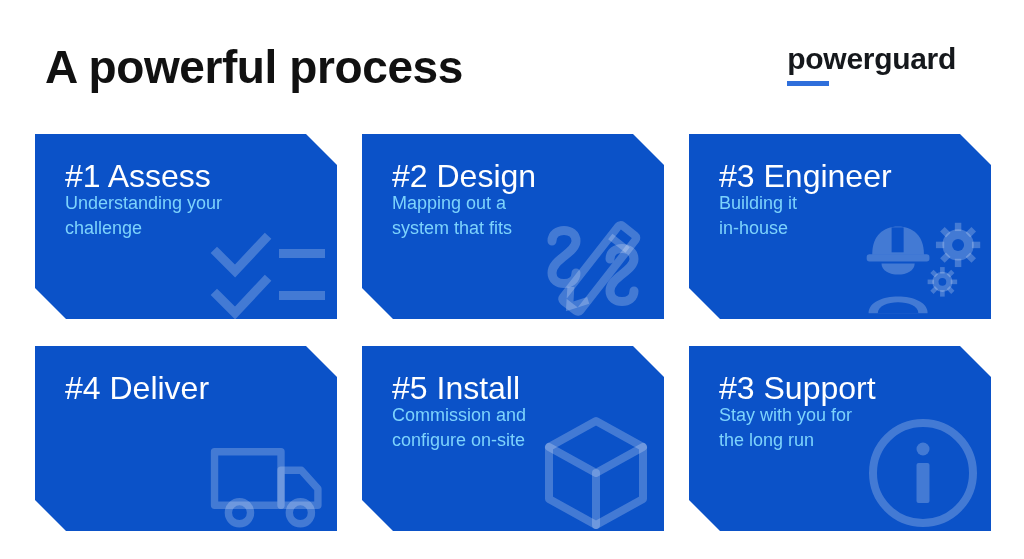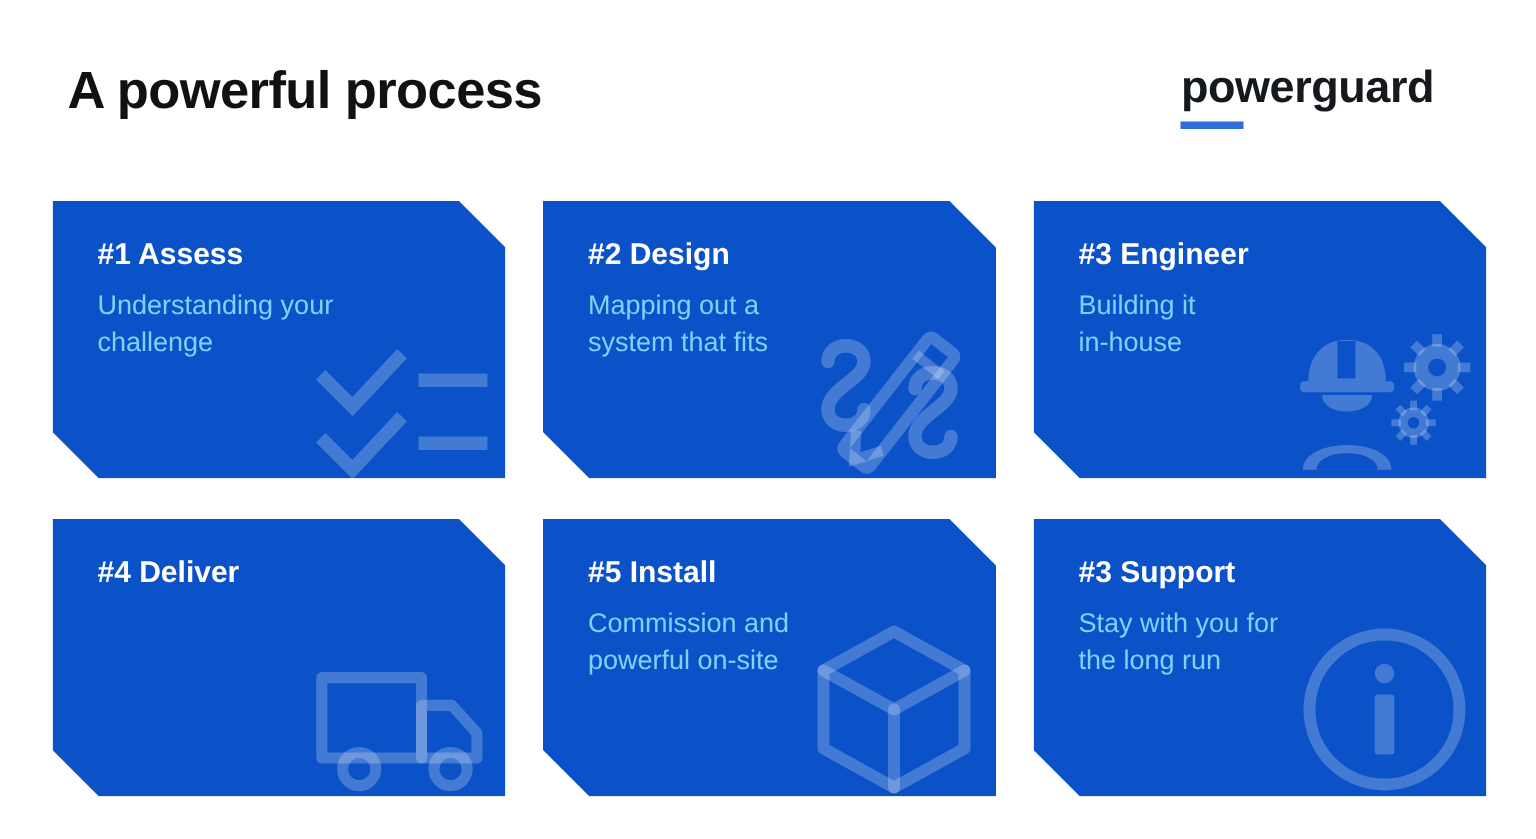--- a/index.html
+++ b/index.html
@@ -6,21 +6,21 @@
   body{
     width:1024px;height:559px;background:#ffffff;
     font-family:"Liberation Sans","DejaVu Sans",sans-serif;
     overflow:hidden;position:relative;
   }
   .page{position:absolute;inset:0;}
 
   
   .page-title{
     position:absolute;left:45px;top:42px;
-    font-size:35px;font-weight:bold;color:#111111;
+    font-size:46px;font-weight:bold;color:#111111;
     letter-spacing:-0.4px;line-height:1.1;white-space:nowrap;
   }
   .logo{
     position:absolute;right:68px;top:44px;
     text-align:left;
   }
   .logo-word{
     font-size:30px;font-weight:bold;color:#15181c;
     letter-spacing:-0.3px;line-height:1;white-space:nowrap;
   }
@@ -38,21 +38,21 @@
     column-gap:25px;row-gap:27px;
   }
   .card{
     position:relative;overflow:hidden;
     background:#0b52c8;
     -webkit-clip-path:polygon(0 0, calc(100% - 31px) 0, 100% 31px, 100% 100%, 31px 100%, 0 calc(100% - 31px));
     clip-path:polygon(0 0, calc(100% - 31px) 0, 100% 31px, 100% 100%, 31px 100%, 0 calc(100% - 31px));
   }
   .card-title{
     position:absolute;left:30px;top:25px;
-    font-size:20px;font-weight:bold;color:#ffffff;
+    font-size:32px;font-weight:normal;color:#ffffff;
     line-height:1.1;white-space:nowrap;z-index:3;
   }
   .card-desc{
     position:absolute;left:30px;top:57px;
     font-size:18px;font-weight:normal;color:#7dd3fc;
     line-height:1.38;z-index:3;white-space:pre-line;
     max-width:250px;
   }
   .card-icon{
     position:absolute;right:8px;bottom:-4px;
@@ -172,21 +172,21 @@
             <circle cx="33" cy="80" r="12"></circle>
             <circle cx="99" cy="80" r="12"></circle>
           </g>
         </svg>
       </div>
     </div>
 
     <div class="card">
       <div class="card-title">#5 Install</div>
       <div class="card-desc">Commission and
-powerful on-site</div>
+configure on-site</div>
       <div class="card-icon">
         <svg viewBox="0 0 110 120" width="110" height="120" aria-hidden="true">
           <g fill="none" stroke="rgba(255,255,255,0.23)" stroke-width="8" stroke-linejoin="round" stroke-linecap="round">
             <path d="M55 6 L102 32 V84 L55 110 L8 84 V32 Z"></path>
             <path d="M8 32 L55 58 L102 32"></path>
             <path d="M55 58 V110"></path>
           </g>
         </svg>
       </div>
     </div>

